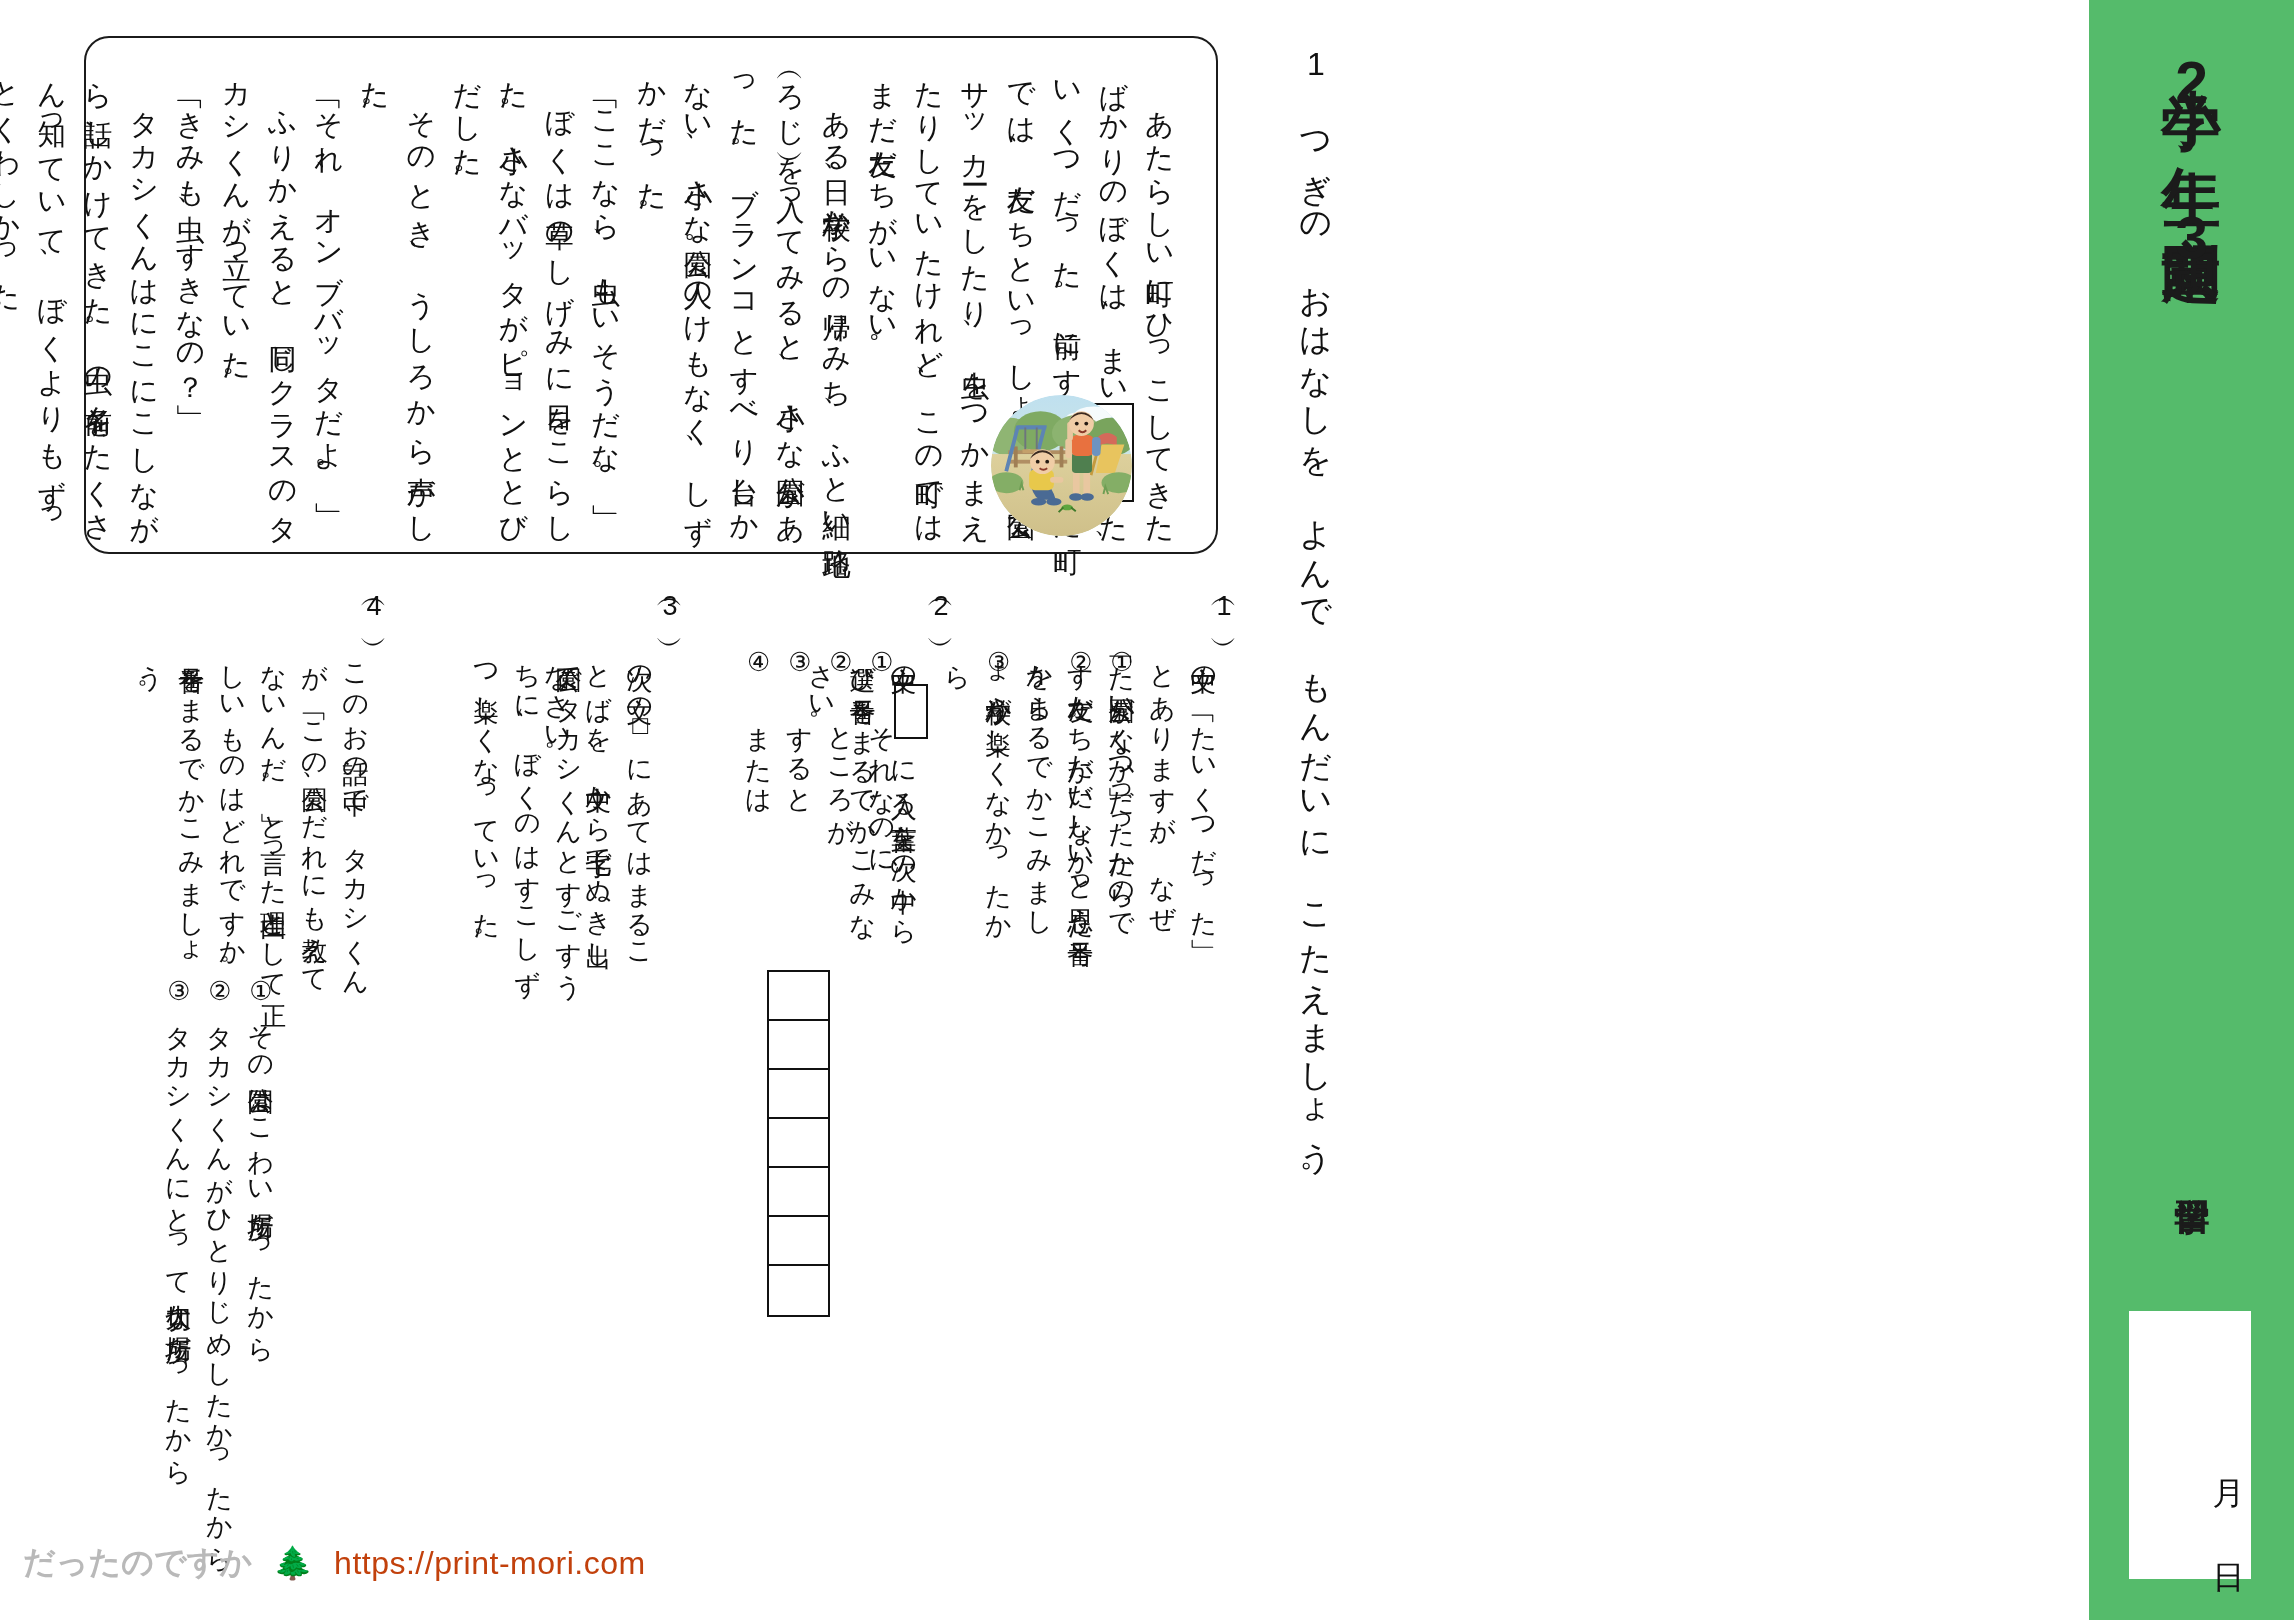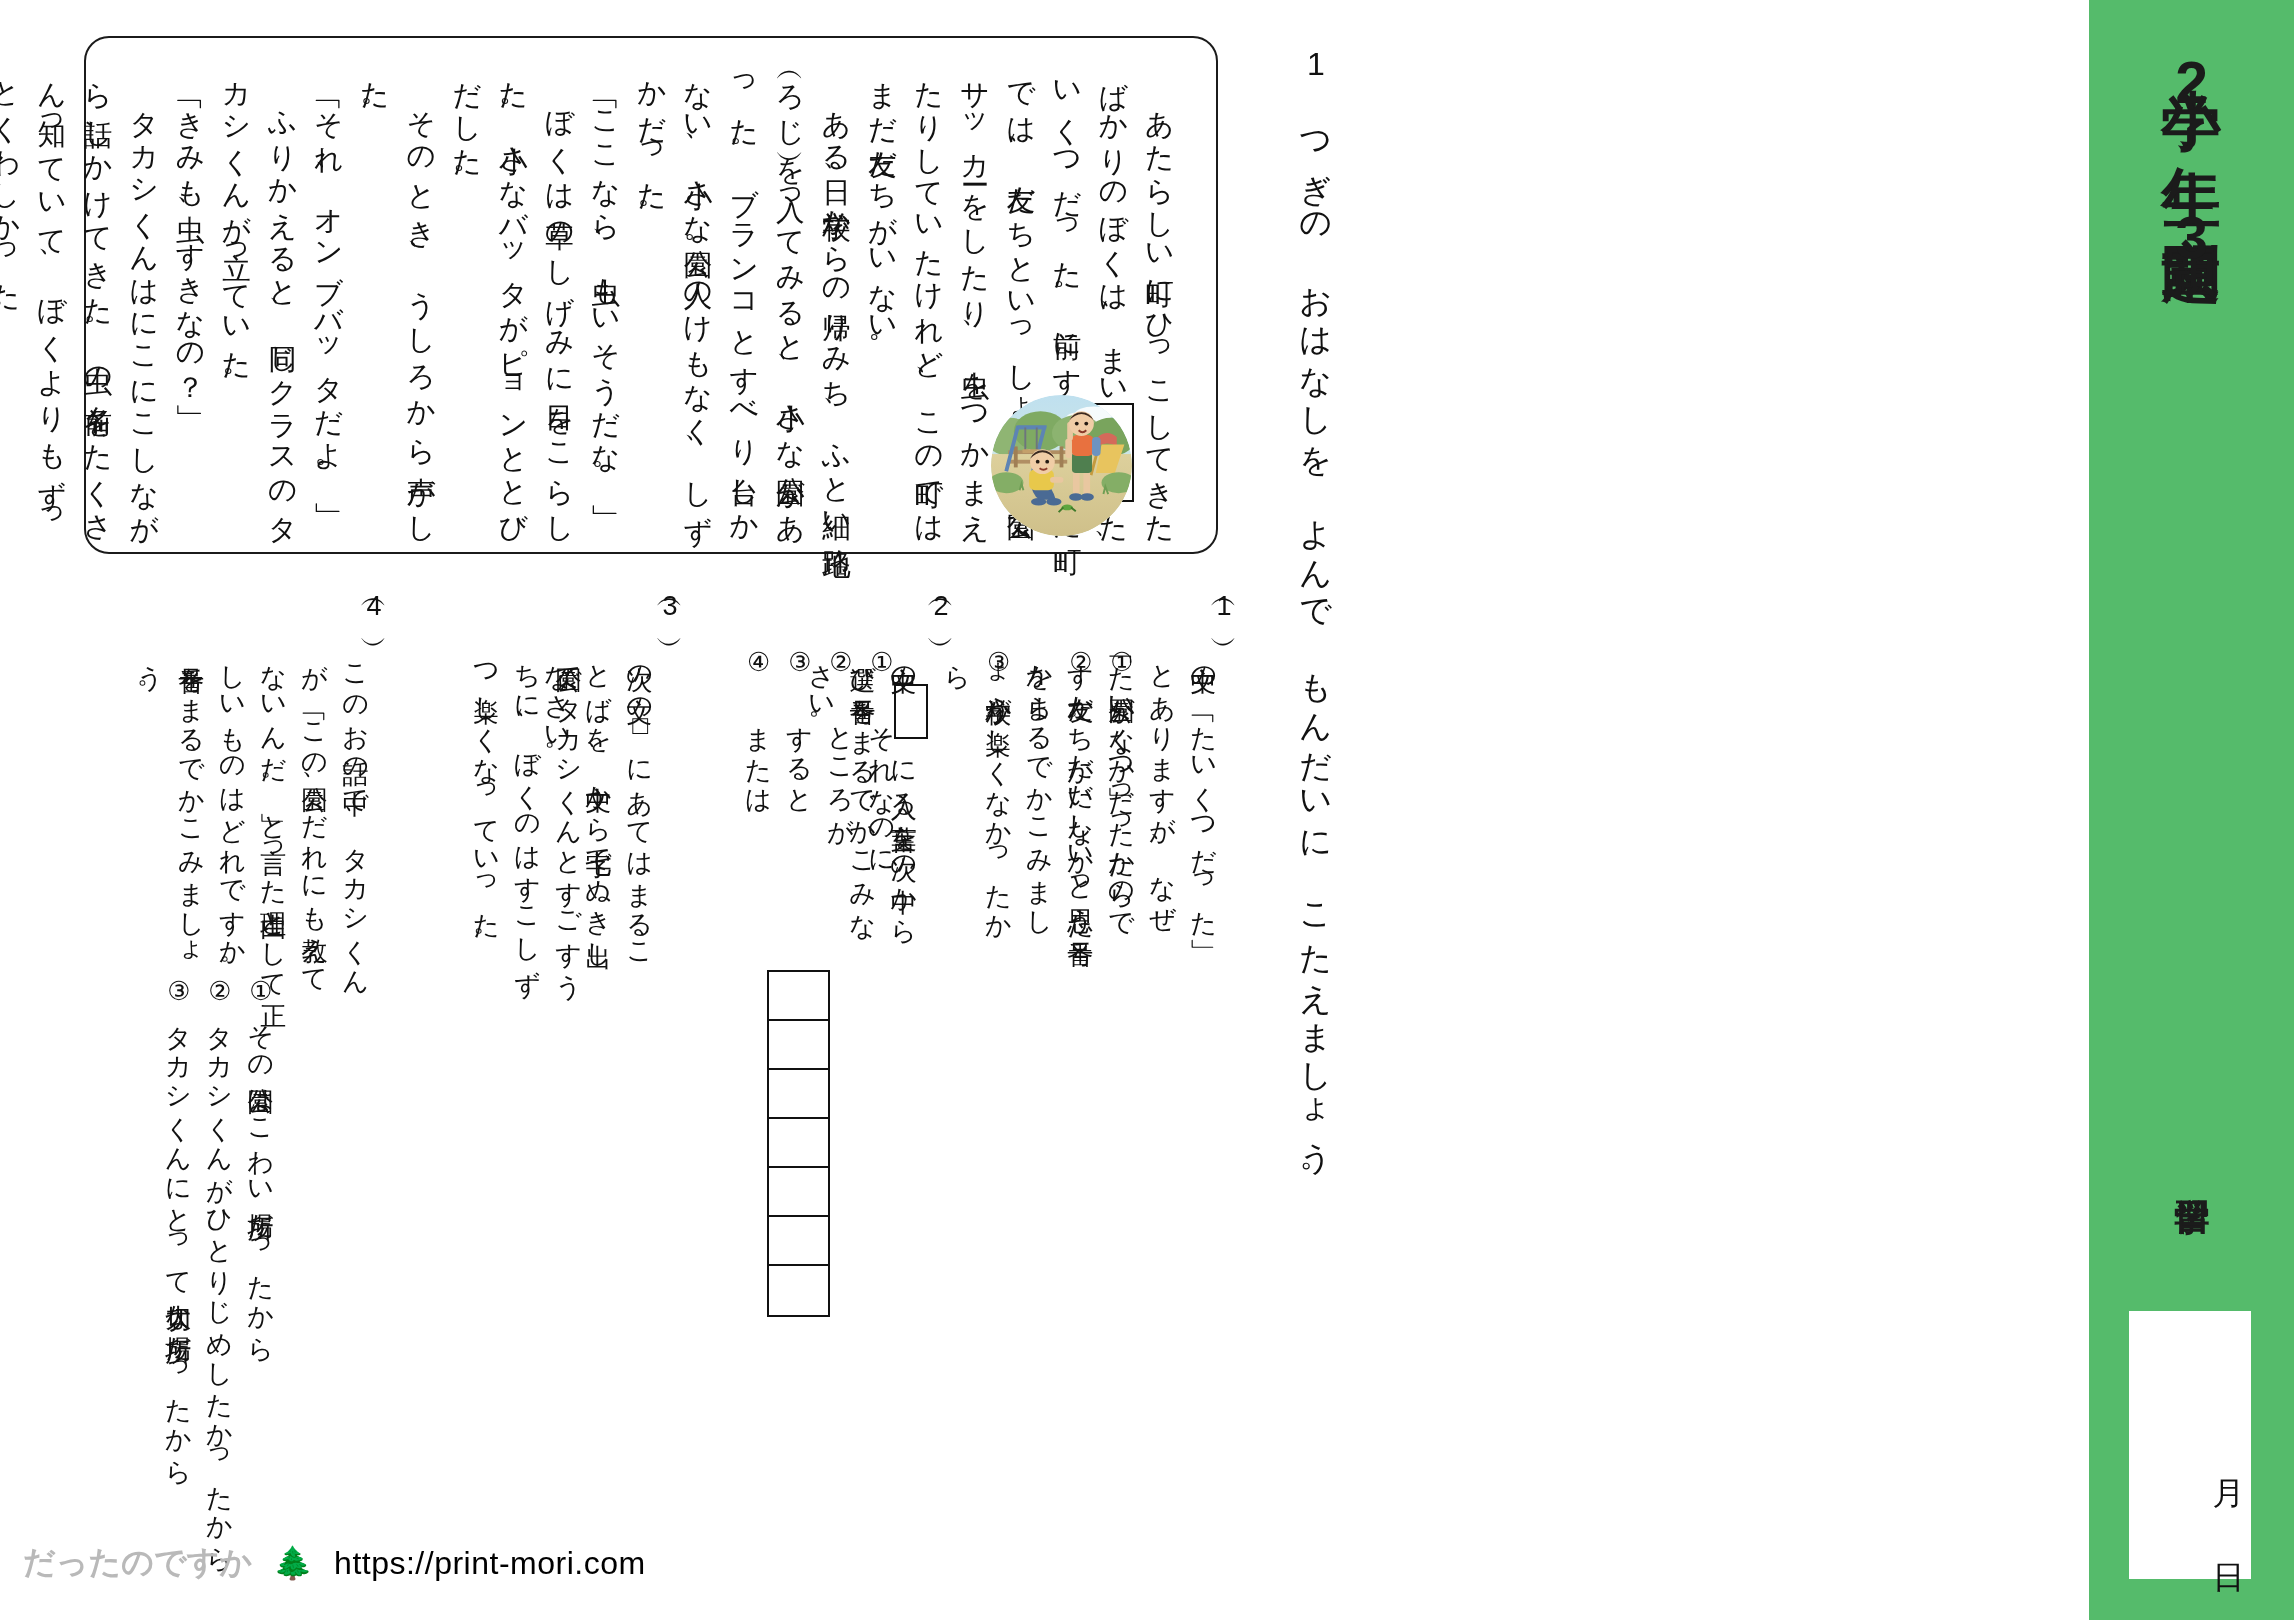--- a/index.html
+++ b/index.html
@@ -104,21 +104,21 @@
   }
   #q3-grid div:last-child{border-bottom:none;}
 
   
   #footer{
     position:absolute;left:23px;top:1541px;
     display:flex;align-items:center;gap:21px;
     font-size:32px;color:#b9b9b9;font-weight:600;
   }
   #footer .tree{font-size:32px;color:#4e8b3a;}
-  #footer .url{color:#000000;font-weight:400;letter-spacing:0.5px;}
+  #footer .url{color:#c2410c;font-weight:400;letter-spacing:0.5px;}
 </style>
 </head>
 <body>
 
 <div id="green-band"></div>
 
 <div id="worksheet-title">小学2年生　文章問題3</div>
 
 <div id="date-label">学習日</div>
 

